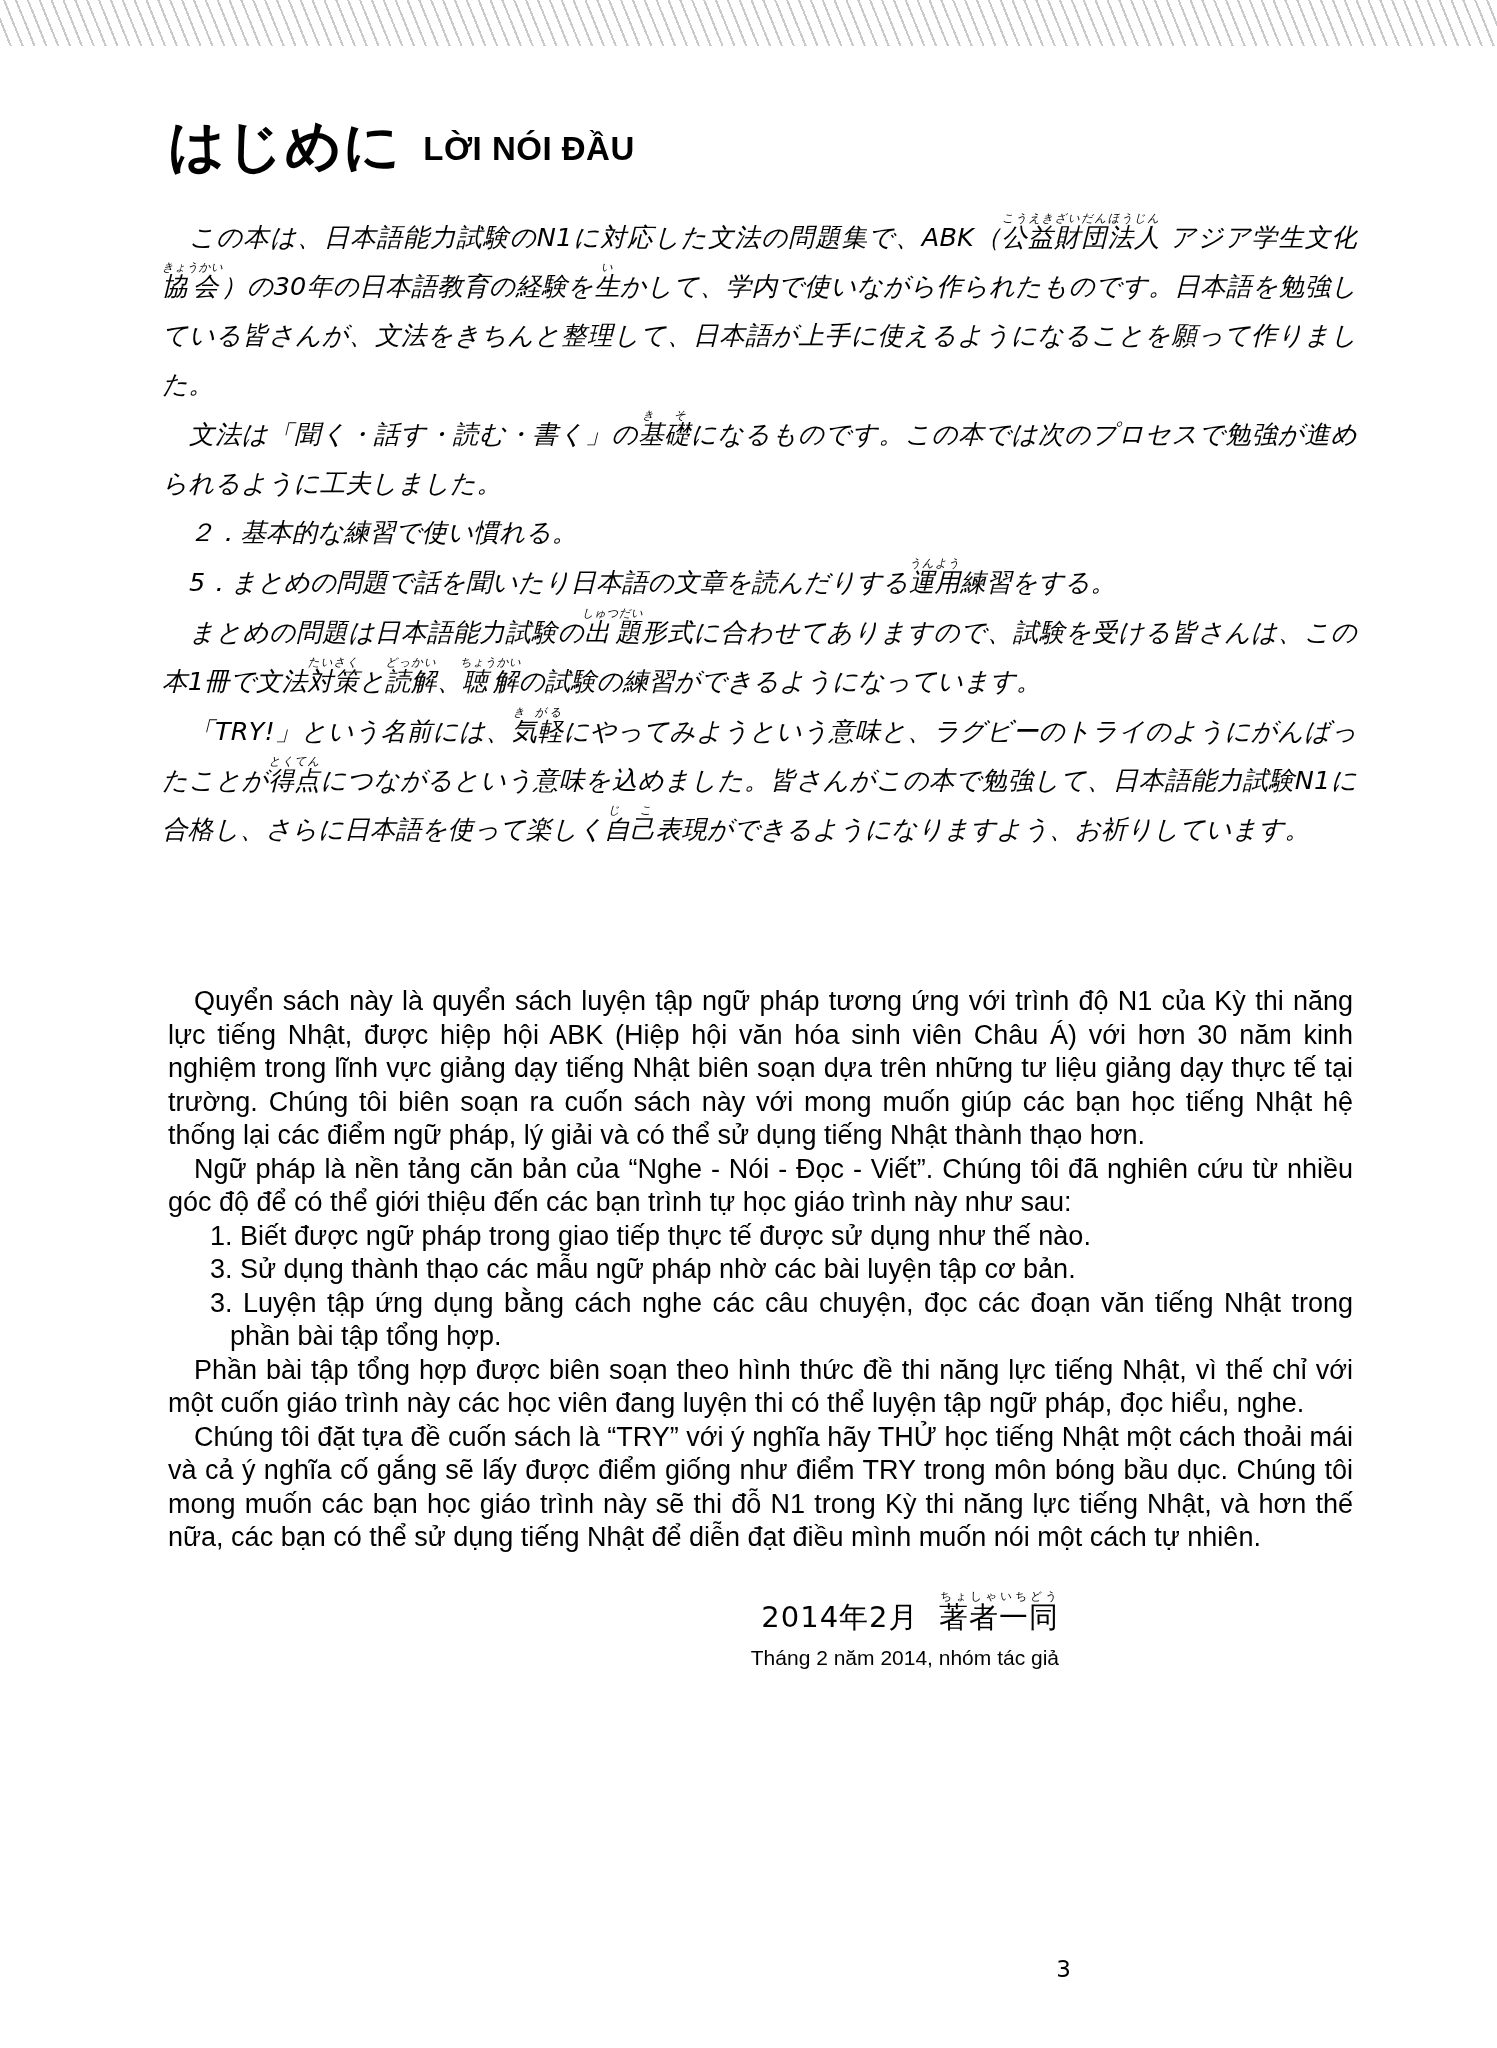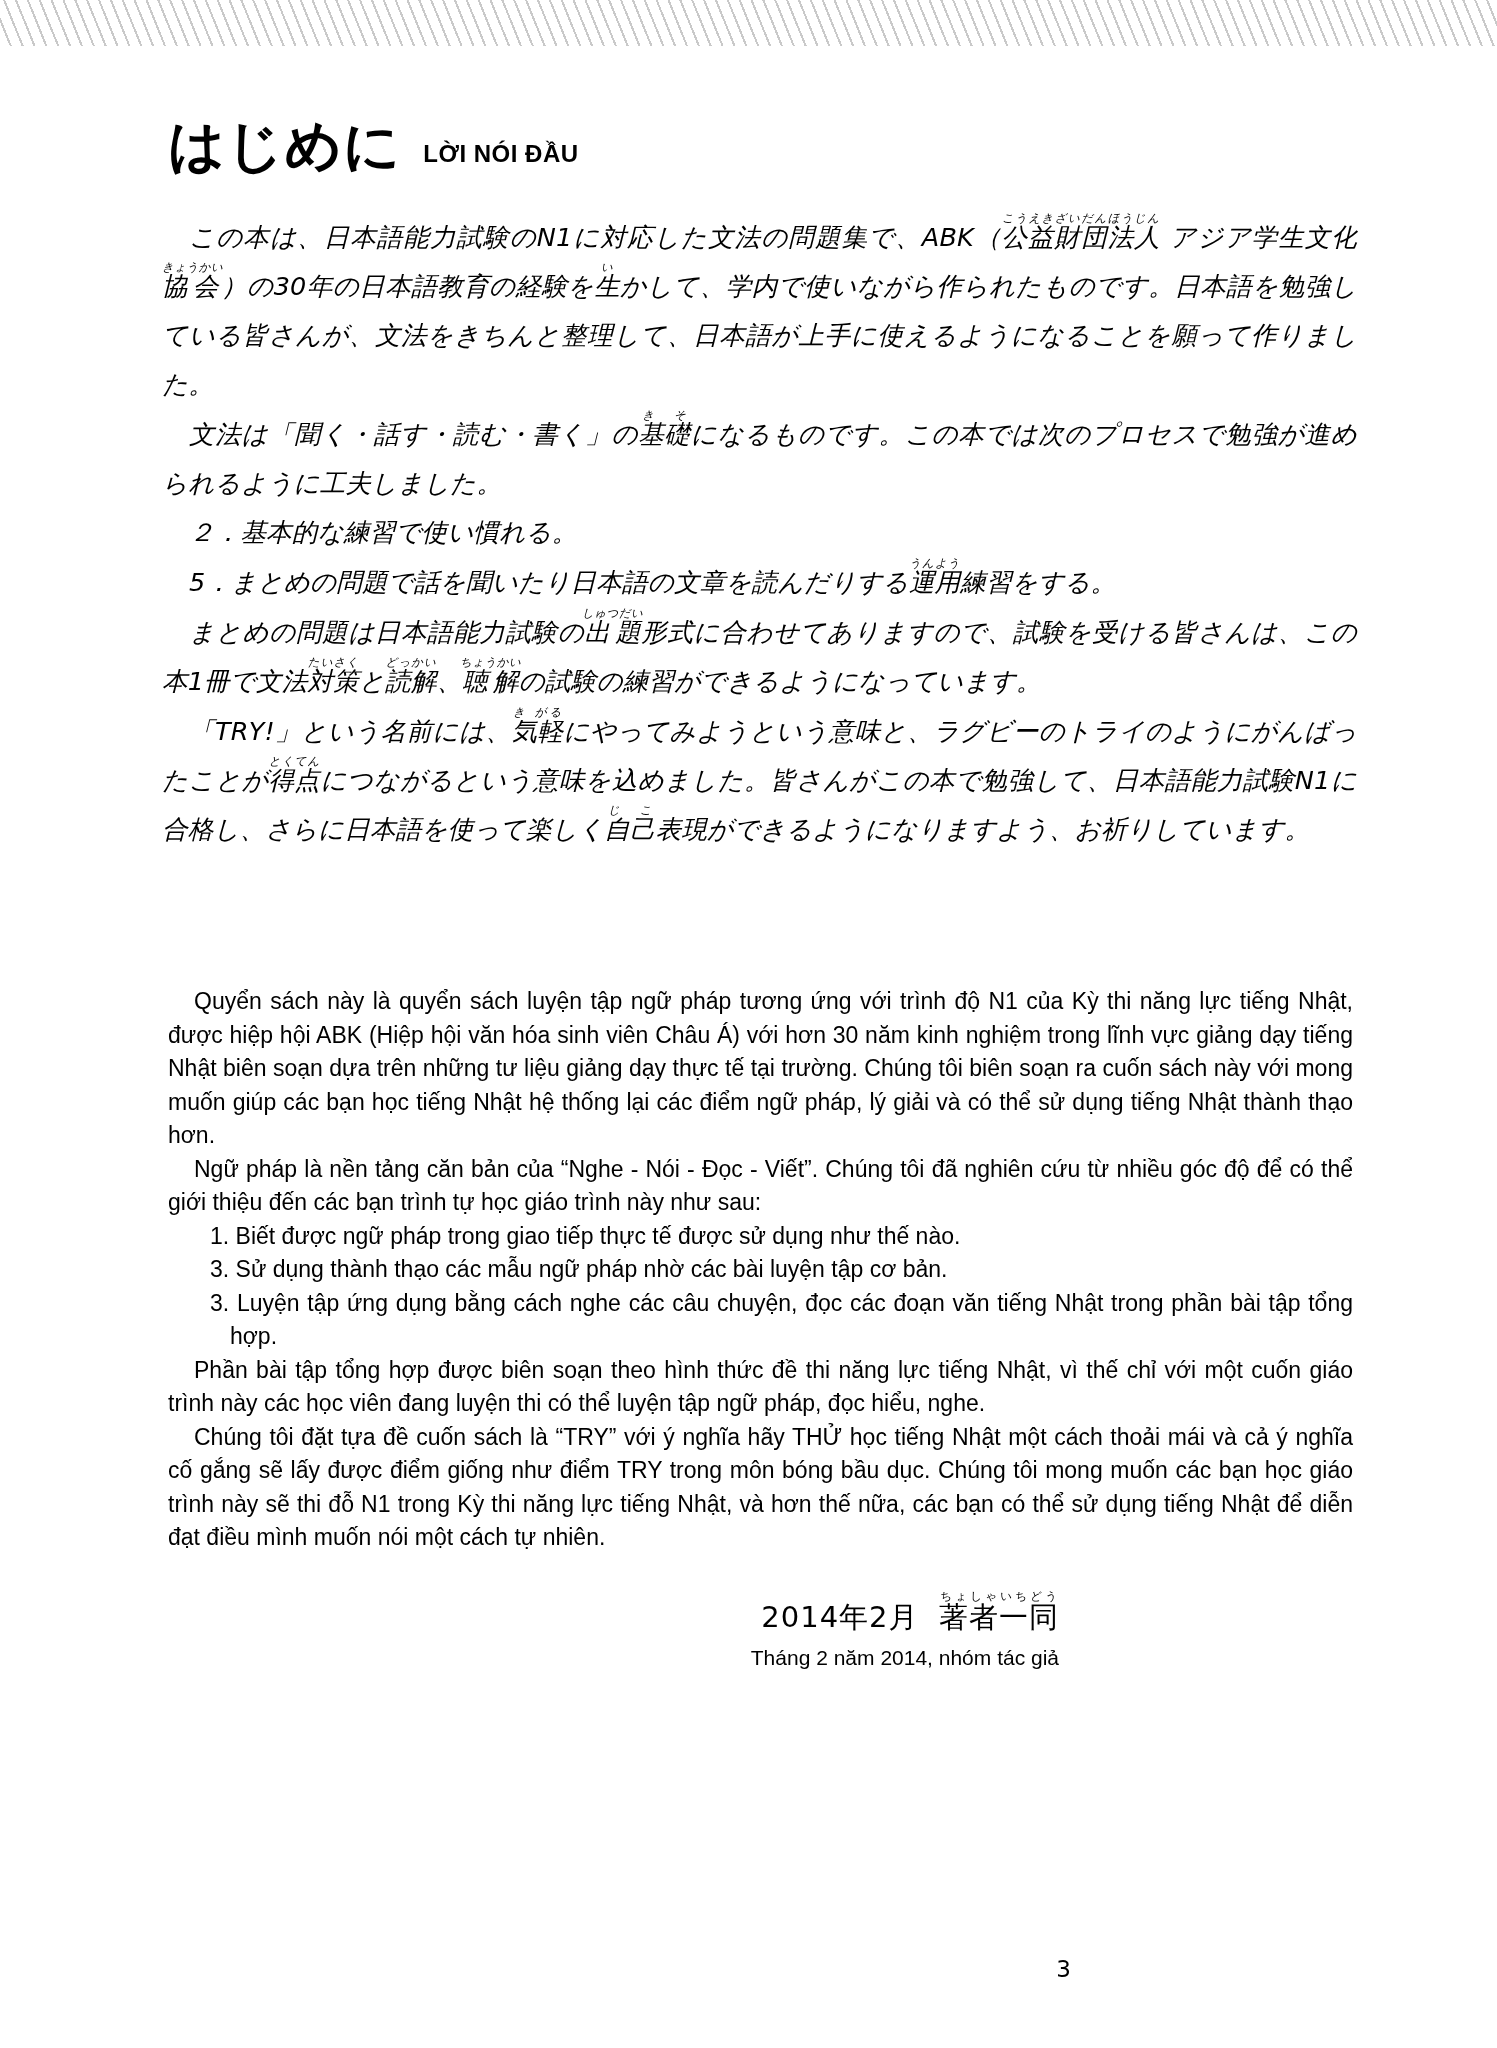--- a/index.html
+++ b/index.html
@@ -49,21 +49,21 @@
   }
   .title-jp {
     font-family: "DejaVu Sans", sans-serif;
     font-size: 56px;
     font-weight: 700;
     letter-spacing: 1px;
     line-height: 1;
     color: #000;
   }
   .title-vi {
-    font-size: 24px;
+    font-size: 33px;
     font-weight: 700;
     letter-spacing: 0.5px;
     margin-left: 22px;
     margin-bottom: 6px;
   }
 
   
   .jp-body {
     position: absolute;
     left: 162px;
@@ -90,21 +90,21 @@
     letter-spacing: 0.5px;
     line-height: 1;
   }
 
   
   .vi-body {
     position: absolute;
     left: 168px;
     top: 985px;
     width: 1185px;
-    font-size: 23px;
+    font-size: 27px;
     line-height: 33.5px;
     text-align: justify;
     color: #000;
   }
   .vi-body p {
     margin: 0;
   }
   .vi-indent { text-indent: 26px; }
   .vi-ol {
     margin: 0;

